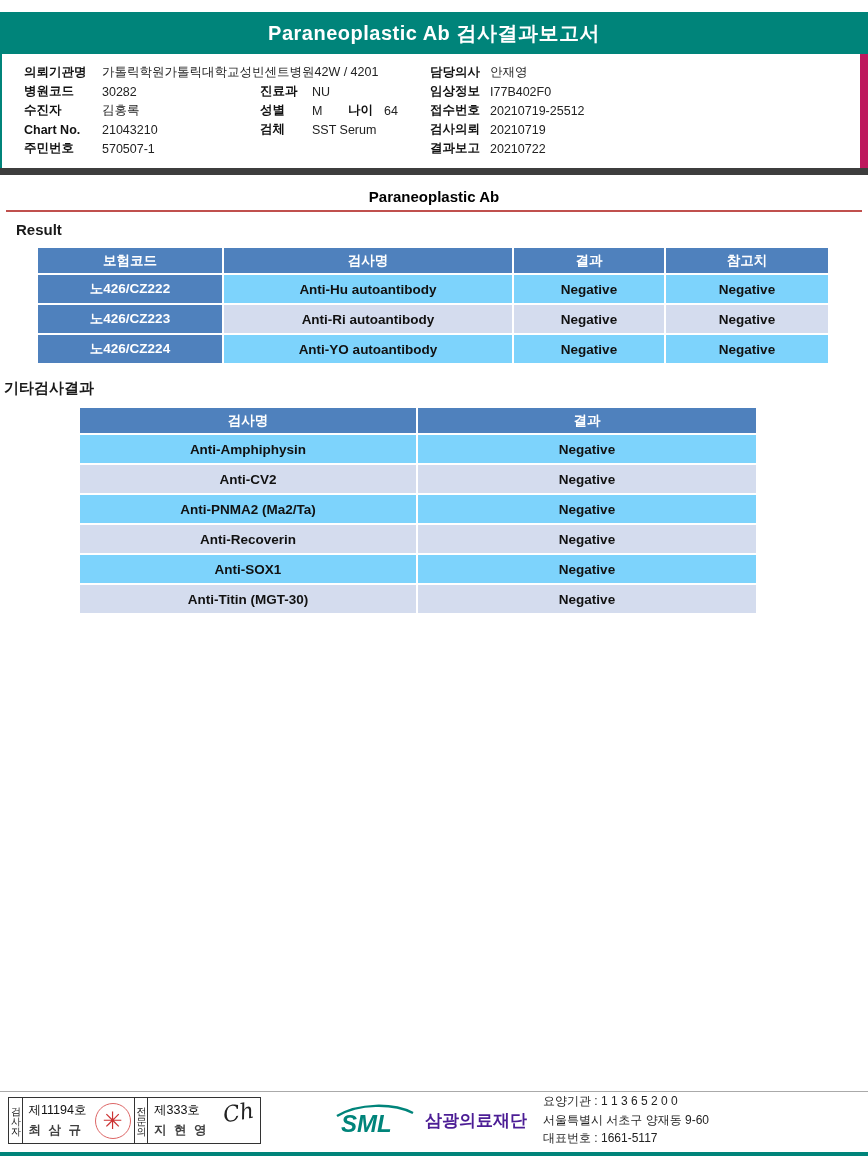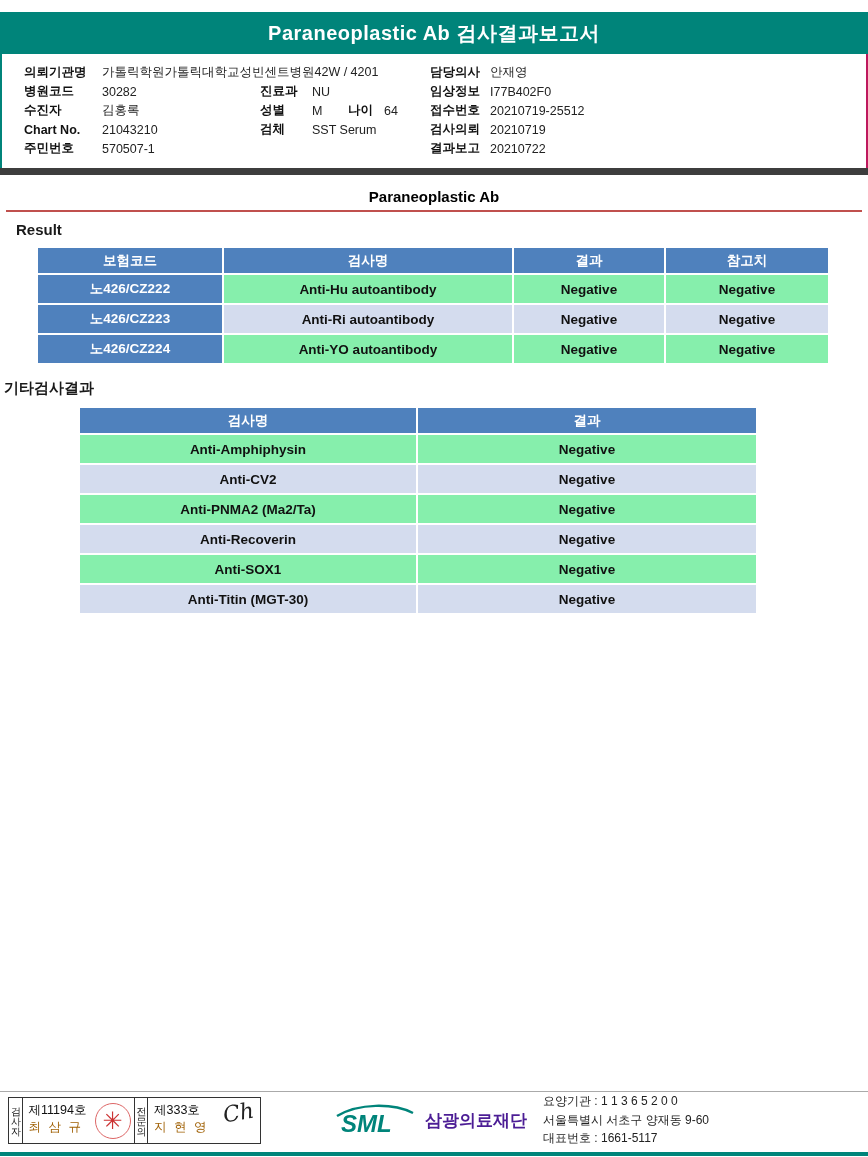--- a/index.html
+++ b/index.html
@@ -2,21 +2,21 @@
 <html><head>
 <meta charset="utf-8">
 <style>
   * { box-sizing: border-box; margin: 0; padding: 0; }
   body { background: #fff; font-family: "Liberation Sans", sans-serif; }
   .page { position: relative; width: 868px; height: 1157px; background: #fff; color: #1a1a1a; overflow: hidden; margin: 0 auto; }
 
   .title-bar { margin-top: 12px; height: 42px; background: #00847A; display: flex; align-items: center; justify-content: center; }
   .title-bar span { color: #fff; font-weight: bold; font-size: 20px; letter-spacing: 0.5px; }
 
-  .info { position: relative; height: 114px; border-left: 2px solid #00847A; border-right: 2px solid #be185d; background: #fff; }
+  .info { position: relative; height: 114px; border-left: 2px solid #00847A; border-right: 8px solid #be185d; background: #fff; }
   .col { position: absolute; top: 9px; }
   .col-left { left: 22px; }
   .col-mid { left: 258px; }
   .col-right { left: 428px; }
   .irow { display: flex; align-items: center; height: 19px; font-size: 12.5px; white-space: nowrap; }
   .irow .lbl { font-weight: bold; color: #111; }
   .w-left { width: 78px; }
   .w-mid { width: 52px; }
   .w-right { width: 60px; }
   .val { color: #222; }
@@ -27,31 +27,31 @@
   .accent-line { height: 2px; background: #C0504D; margin: 5px 6px 0 6px; }
   .result-label { margin: 9px 0 0 16px; font-weight: bold; font-size: 15px; }
   .other-label { margin: 16px 0 0 4px; font-weight: bold; font-size: 15px; }
 
   .tbl { display: grid; column-gap: 2px; row-gap: 2px; background: #fff; }
   .t1 { margin: 10px 0 0 38px; grid-template-columns: 184px 288px 150px 162px; width: 651px; }
   .t2 { margin: 10px 0 0 80px; grid-template-columns: 336px 338px; width: 678px; }
   .th { background: #4F81BD; color: #fff; font-weight: bold; font-size: 13.5px; height: 25px; display: flex; align-items: center; justify-content: center; }
   .td { height: 28px; display: flex; align-items: center; justify-content: center; font-weight: bold; font-size: 13.5px; color: #111; }
   .code { background: #4F81BD !important; color: #fff; }
-  .rA { background: #86efac; }
+  .rA { background: #7dd3fc; }
   .rB { background: #D4DCEE; }
 
   .footer-rule { position: absolute; top: 1091px; left: 0; right: 0; border-top: 1px solid #aaa; }
   .footer { position: absolute; top: 1096px; left: 8px; right: 8px; height: 48px; display: flex; align-items: center; }
   .cert-box { display: flex; border: 1px solid #333; height: 47px; background: #fff; }
   .vert-cell { writing-mode: vertical-rl; text-orientation: upright; font-size: 10px; line-height: 1.05; padding: 2px 1px; border-right: 1px solid #333; display: flex; align-items: center; color: #111; }
-  .cert-info { position: relative; width: 112px; padding: 4px 6px; display: flex; flex-direction: column; font-size: 12.5px; }
+  .cert-info { position: relative; width: 112px; padding: 4px 6px; display: flex; flex-direction: column; justify-content: space-between; font-size: 12.5px; }
   .cert-info.first { border-right: 1px solid #333; }
   .cert-no { color: #111; }
-  .cert-name { color: #a16207; letter-spacing: 2px; }
+  .cert-name { color: #404040; letter-spacing: 2px; font-weight: bold; }
   .stamp { position: absolute; right: 3px; top: 5px; width: 36px; height: 36px; border: 1px solid #d66; border-radius: 50%; color: #c33; font-size: 24px; line-height: 34px; text-align: center; overflow: hidden; }
   .sig { position: absolute; right: 6px; top: 2px; font-family: "DejaVu Serif", serif; font-style: italic; font-size: 22px; color: #222; transform: rotate(-10deg); }
 
   .org { display: flex; align-items: center; margin-left: 70px; }
   .sml-name { color: #4c1d95; font-weight: bold; font-size: 17px; margin-left: 8px; }
   .org-lines { margin-left: 16px; font-size: 12px; line-height: 1.55; color: #222; }
 
   .bottom-bar { position: absolute; left: 0; right: 0; top: 1152px; height: 4px; background: #00847A; }
 </style>
 </head>

